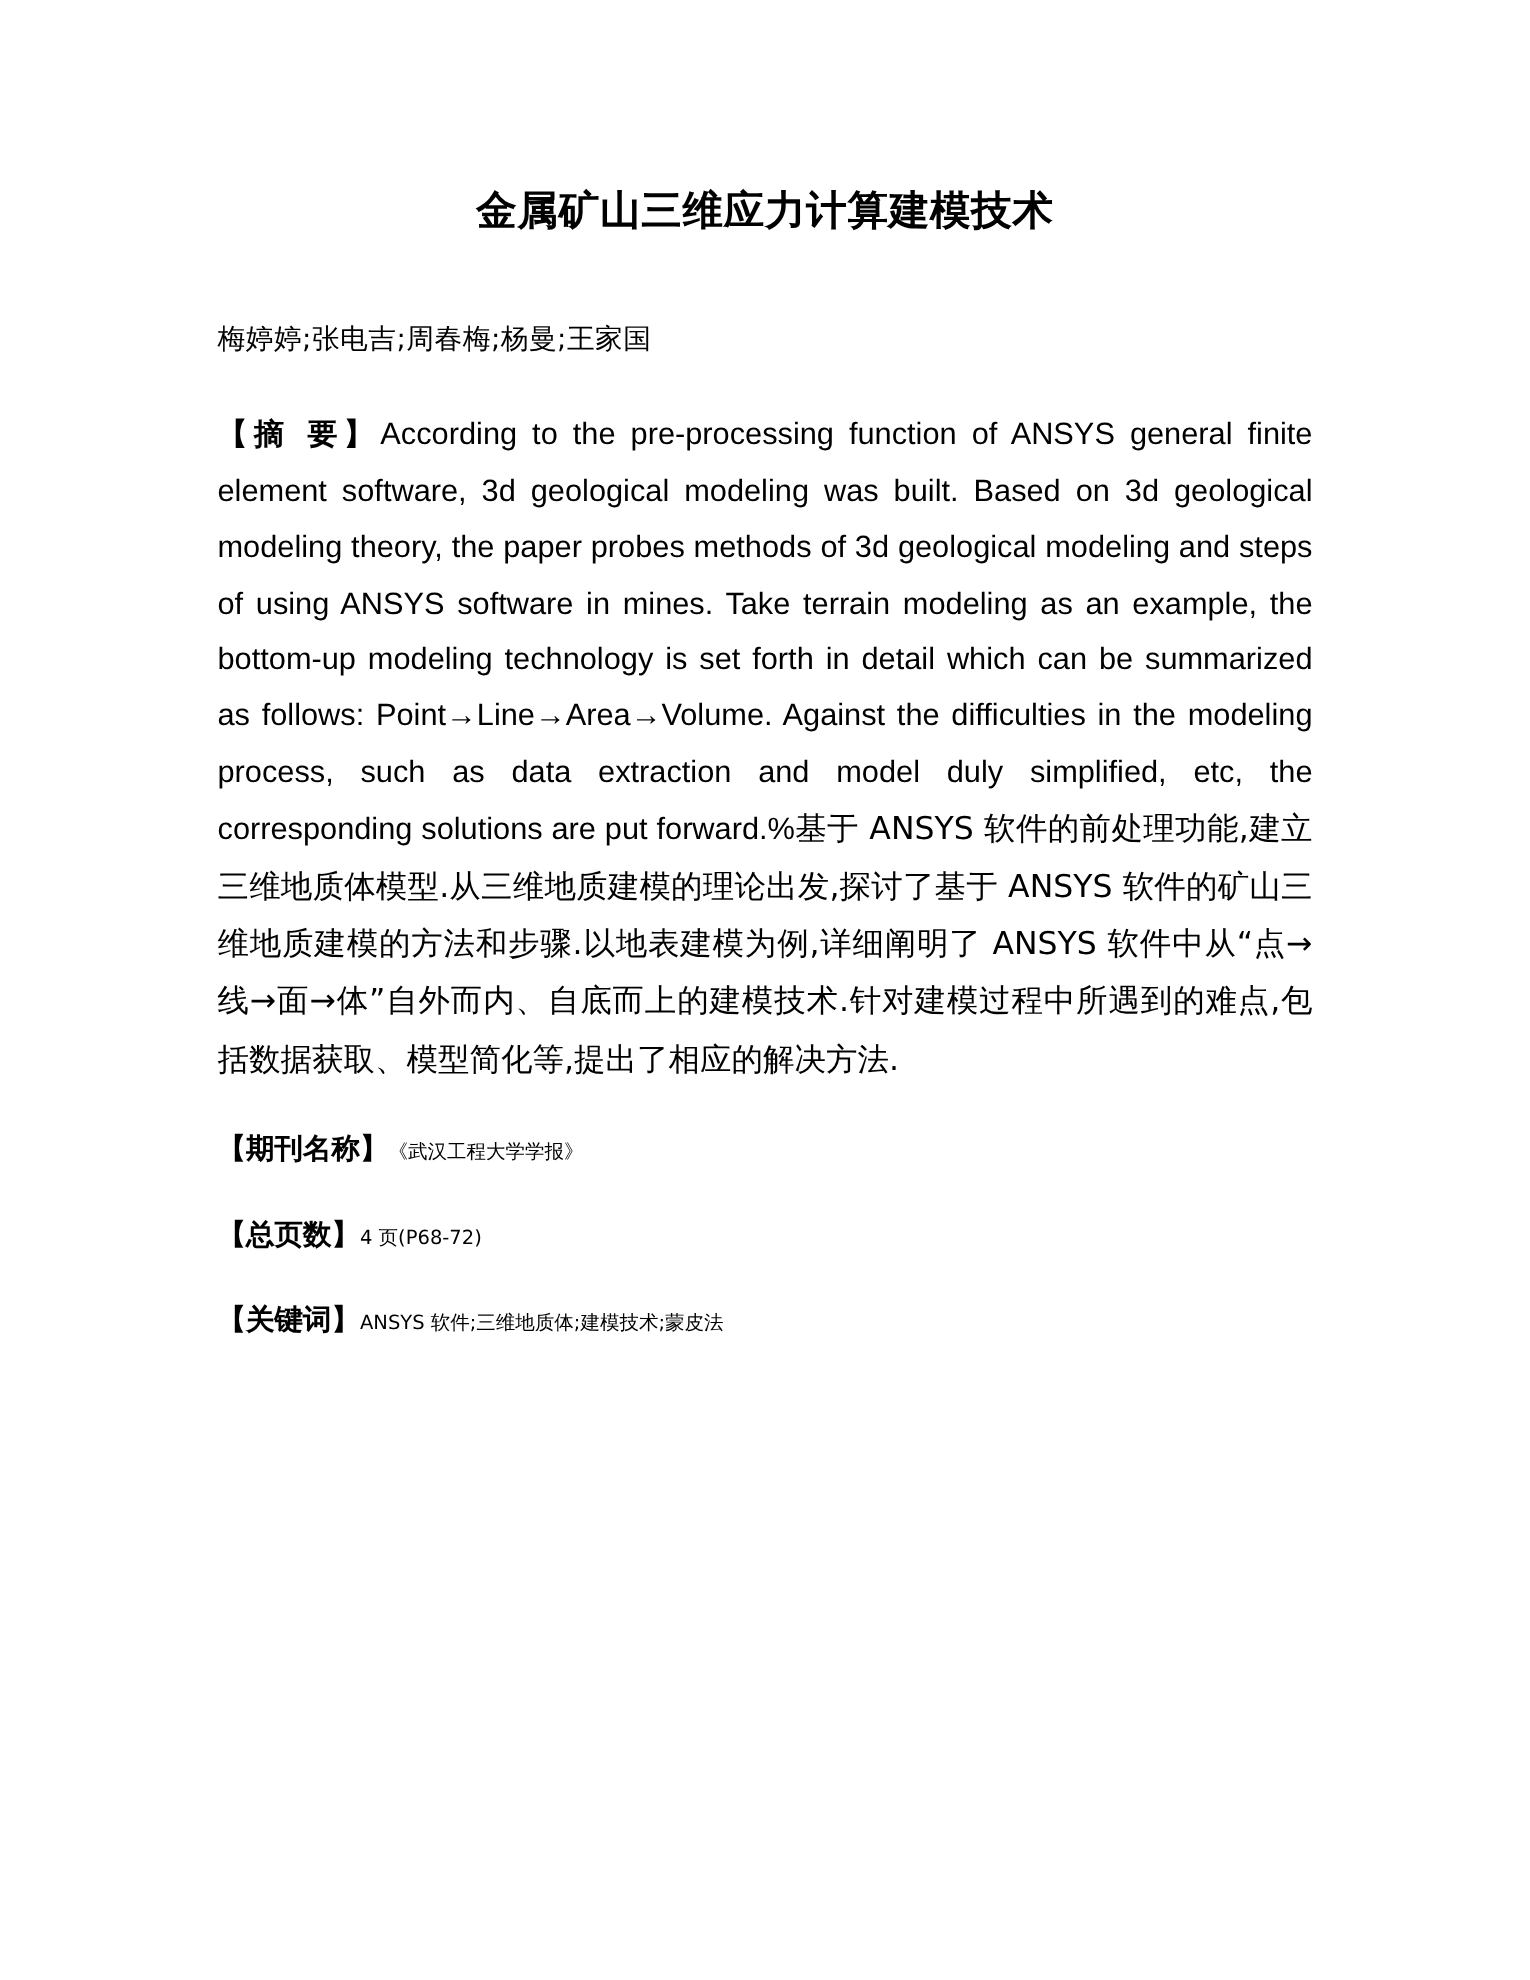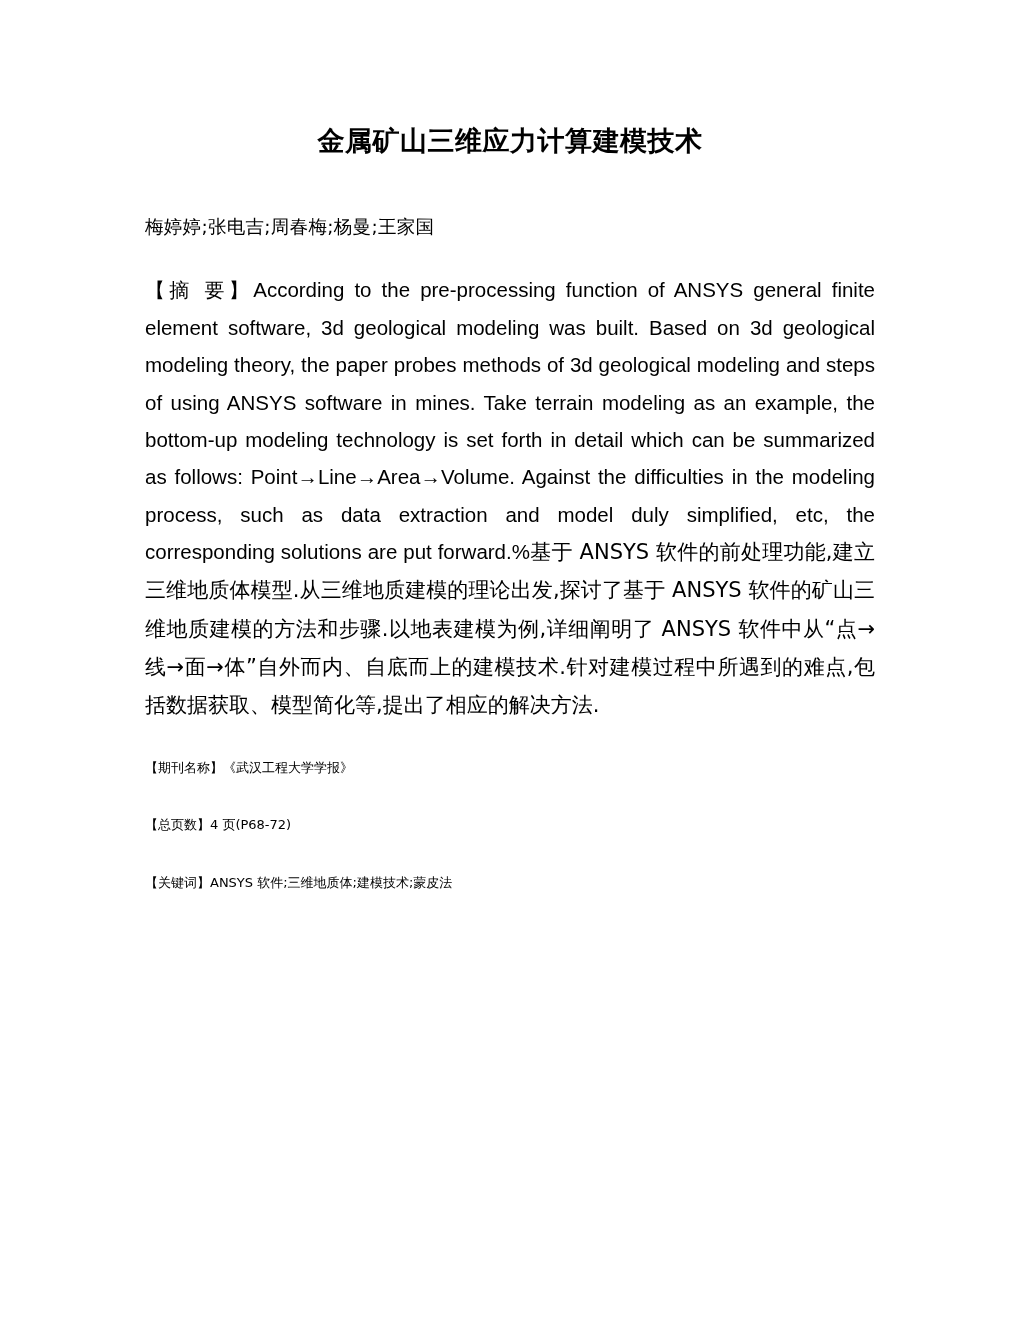--- a/index.html
+++ b/index.html
@@ -37,29 +37,29 @@
     letter-spacing: 0.3px;
   }
   .abstract-block {
     margin-top: 30px;
     font-size: 20px;
     line-height: 1.82;
     text-align: justify;
     text-justify: inter-character;
   }
   .label-bold {
-    font-weight: normal;
+    font-weight: bold;
   }
   .field-row {
     margin-top: 26px;
     font-size: 19.5px;
     line-height: 1.6;
   }
   .field-row .label-bold {
-    font-size: 13px;
+    font-size: 19px;
   }
   .field-value {
     font-size: 13px;
   }
   .cjk {
     font-family: "DejaVu Sans", "Liberation Sans", sans-serif;
   }
   .abstract-en {
     font-size: 20.5px;
     margin-top: 44px;

